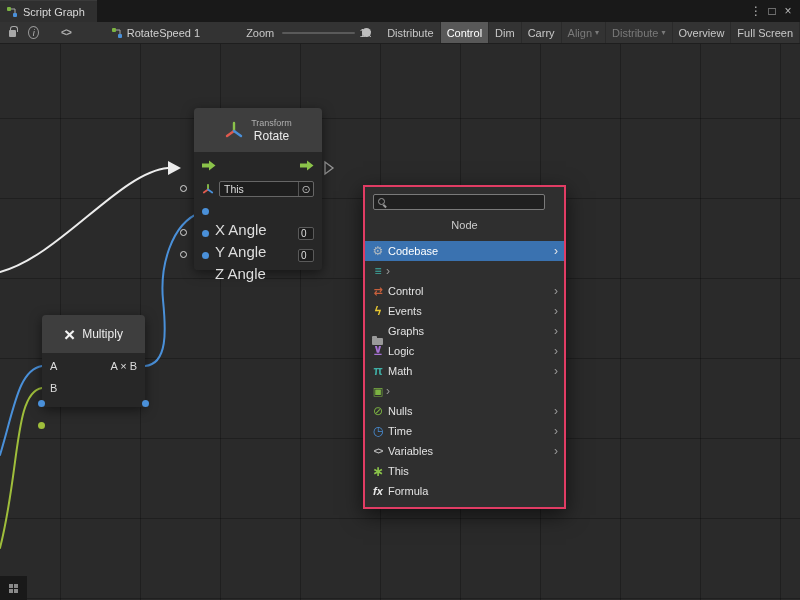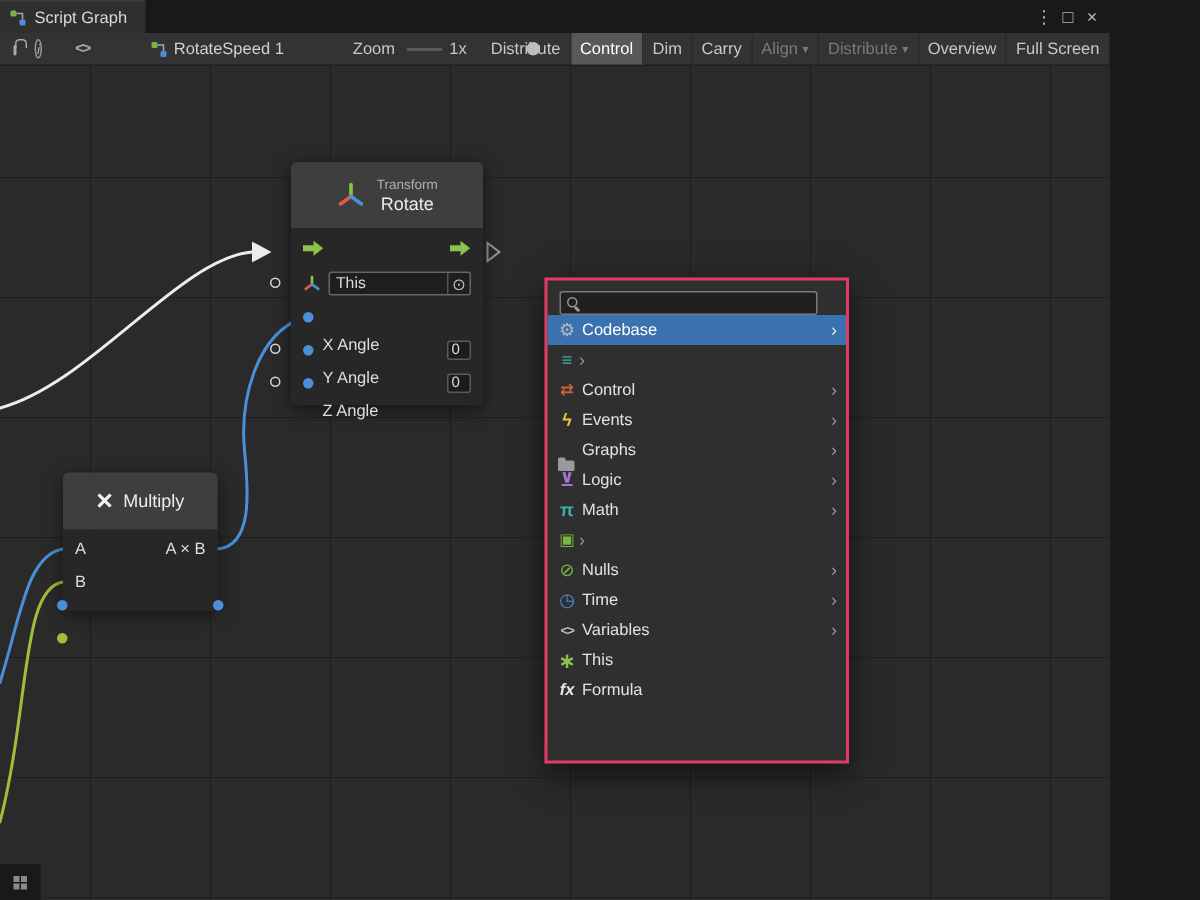--- a/index.html
+++ b/index.html
@@ -1,18 +1,18 @@
 <!DOCTYPE html>
 <html><head>
 <meta charset="utf-8">
 <style>
   * { box-sizing: border-box; margin: 0; padding: 0; }
   html,body { width:800px; height:600px; overflow:hidden; }
   body { font-family:"Liberation Sans","DejaVu Sans",sans-serif; background:#1a1a1a; user-select:none; }
-  .app { position:relative; width:740px; height:600px; overflow:hidden; }
+  .app { position:relative; width:800px; height:600px; overflow:hidden; }
 
   
   .tabbar { position:relative; height:22px; background:#191919; display:flex; align-items:stretch; }
   .tab { display:inline-flex; align-items:center; gap:5px; padding:0 12px 0 6px; background:#2f2f2f; color:#d8d8d8; font-size:11px; border-top:1px solid #3a3a3a; }
   .winctrls { margin-left:auto; display:flex; align-items:center; padding-right:4px; }
   .wbtn { width:16px; text-align:center; color:#b8b8b8; font-size:12px; line-height:22px; cursor:default; }
 
   
   .toolbar { height:22px; background:#333333; border-bottom:1px solid #1e1e1e; display:flex; align-items:center; overflow:hidden; white-space:nowrap; font-size:11px; color:#c8c8c8; }
   .lock { position:relative; width:9px; height:7px; background:#a8a8a8; border-radius:1px; margin:2px 0 0 9px; }
@@ -57,21 +57,21 @@
   .mlabel { font-size:11px; }
   .mout { margin-left:auto; font-size:11px; }
   .dot { width:7px; height:7px; border-radius:50%; background:#4a90d9; margin-right:6px; flex:0 0 7px; }
   .port { position:absolute; width:7px; height:7px; border-radius:50%; z-index:3; }
   .port.hollow { width:7px; height:7px; border:1px solid #d8d8d8; background:transparent; left:-14px; top:calc(50% - 4px); }
   .port.blue { background:#4a90d9; }
   .port.green { background:#9fbe3b; }
   .pa { left:-4px; top:47px; }
   .pb { left:-4px; top:69px; }
   .pout { right:-4px; top:47px; }
-  .plabel { font-size:11px;margin-top:37px; }
+  .plabel { font-size:15px;margin-top:37px; }
   .dd { display:flex; align-items:center; height:16px; background:#1e1e1e; border:1px solid #666; border-radius:2px; flex:1; margin-left:5px; }
   .ddtxt { flex:1; padding-left:4px; font-size:10.5px; color:#ddd; font-style:normal; }
   .ddbtn { flex:0 0 15px; height:100%; border-left:1px solid #555; display:flex; align-items:center; justify-content:center; color:#bbb; font-size:11px; font-style:normal; }
   .nval { width:16px; height:13px; margin-left:auto; background:#1c1c1c; border:1px solid #5a5a5a; border-radius:2px; color:#ddd; font-size:10px; padding:0 2px; font-family:inherit; }
 
   
   .finder { position:absolute; left:363px; top:141px; width:203px; height:324px; z-index:6; background:#2f2f2f; border:2px solid #e13c64; box-shadow:0 6px 20px rgba(0,0,0,0.6); font-size:11px; }
   .fsearch { display:flex; align-items:center; width:172px; height:16px; margin:7px 8px 0 8px; background:#202020; border:1px solid #7a7a7a; border-radius:2px; padding:0 2px; }
   .mag { position:relative; width:12px; height:12px; flex:0 0 12px; }
   .mag::before { content:""; position:absolute; left:2px; top:2px; width:5px; height:5px; border:1.5px solid #999; border-radius:50%; }
@@ -240,20 +240,21 @@
           <span class="mlabel">B</span>
         </div>
       </div>
     </div>
 
     <div class="finder">
       <div class="fsearch">
         <span class="mag"></span>
         <input class="finput" value="" style="">
       </div>
+      <div class="fheader">Node</div>
       <div class="flist">
         <div class="fitem selected">
           <span class="fic ic-codebase">⚙</span>
           <span class="flbl">Codebase</span>
           <span class="fchev">›</span>
         </div>
         <div class="fitem">
           <span class="fic ic-collections">≡</span>
           <span class="fchev">›</span>
         </div>

